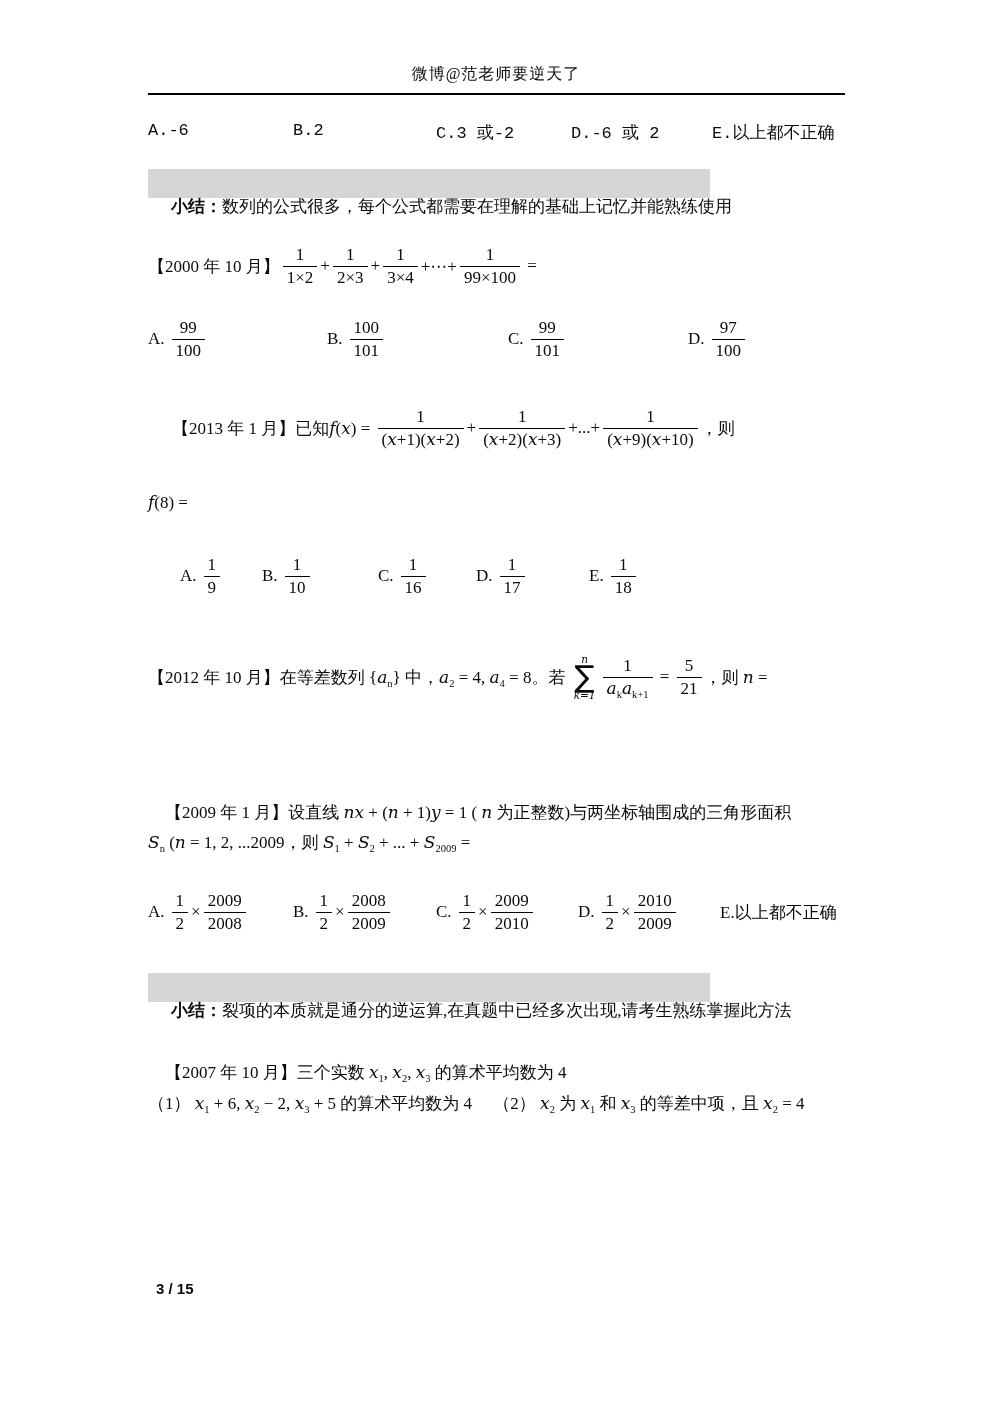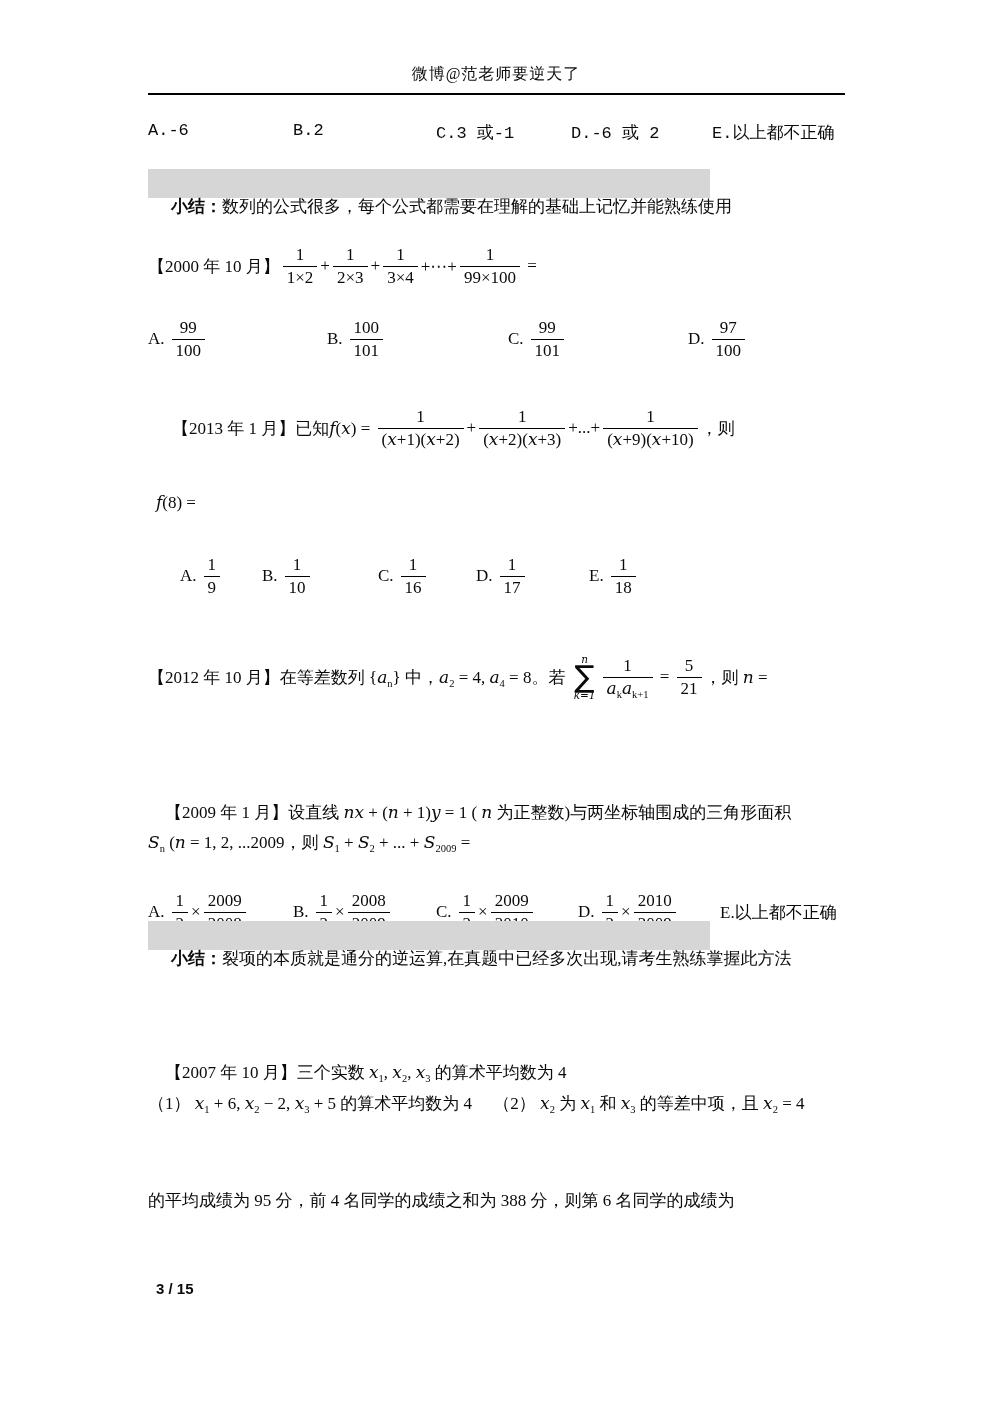--- a/index.html
+++ b/index.html
@@ -42,21 +42,21 @@
 <body>
 
 <div class="page">
 
   <div class="abs full header-title">微博@范老师要逆天了</div>
   <div class="abs header-rule" style="left:148px;"></div>
 
   <div class="abs optrow" style="top:121px;width:700px;font-family:Liberation Mono, monospace;">
     <span class="opt" style="left:0;">A.-6</span>
     <span class="opt" style="left:145px;">B.2</span>
-    <span class="opt" style="left:288px;">C.3 或-1</span>
+    <span class="opt" style="left:288px;">C.3 或-2</span>
     <span class="opt" style="left:423px;">D.-6 或 2</span>
     <span class="opt" style="left:564px;">E.以上都不正确</span>
   </div>
 
   <div class="abs summary" style="top:169px;">
     <span class="slabel">小结：</span><span>数列的公式很多，每个公式都需要在理解的基础上记忆并能熟练使用</span>
   </div>
 
   <div class="abs qline" style="top:237px;height:58px;">
     <span class="qtag">【2000 年 10 月】</span>
@@ -79,21 +79,21 @@
         <span class="olabel">D.</span>
         <span class="math"><span class="frac"><span class="fnum">97</span><span class="fden">100</span></span></span>
       </span>
   </div>
 
   <div class="abs qline" style="top:397px;height:62px;margin-left:24px;">
     <span class="qtag">【2013 年 1 月】</span>
     <span class="qtag">已知</span>
     <span class="math"><span class="mrun"><span class="mi">f</span>(<span class="mi">x</span>) = </span><span class="frac"><span class="fnum">1</span><span class="fden">(<span class="mi">x</span>+1)(<span class="mi">x</span>+2)</span></span><span class="mrun">+</span><span class="frac"><span class="fnum">1</span><span class="fden">(<span class="mi">x</span>+2)(<span class="mi">x</span>+3)</span></span><span class="mrun">+...+</span><span class="frac"><span class="fnum">1</span><span class="fden">(<span class="mi">x</span>+9)(<span class="mi">x</span>+10)</span></span><span class="mrun">，则</span></span>
   </div>
-  <div class="abs mtext" style="top:492px;margin-left:8px;"><span class="mrun"><span class="mi">f</span>(8) =</span></div>
+  <div class="abs mtext" style="top:492px;"><span class="mrun"><span class="mi">f</span>(8) =</span></div>
   <div class="abs fracrow" style="top:551px;height:50px;width:740px;">
     <span class="opt" style="left:32px;height:50px;">
         <span class="olabel">A.</span>
         <span class="math"><span class="frac"><span class="fnum">1</span><span class="fden">9</span></span></span>
       </span>
     <span class="opt" style="left:114px;height:50px;">
         <span class="olabel">B.</span>
         <span class="math"><span class="frac"><span class="fnum">1</span><span class="fden">10</span></span></span>
       </span>
     <span class="opt" style="left:230px;height:50px;">
@@ -134,26 +134,25 @@
       </span>
     <span class="opt" style="left:430px;height:56px;">
         <span class="olabel">D.</span>
         <span class="math"><span class="frac"><span class="fnum">1</span><span class="fden">2</span></span><span class="mrun">×</span><span class="frac"><span class="fnum">2010</span><span class="fden">2009</span></span></span>
       </span>
     <span class="opt" style="left:572px;height:56px;">
         <span class="olabel">E.以上都不正确</span>
       </span>
   </div>
 
-  <div class="abs summary" style="top:921px;">
+  <div class="abs summary" style="top:973px;">
     <span class="slabel">小结：</span><span>裂项的本质就是通分的逆运算,在真题中已经多次出现,请考生熟练掌握此方法</span>
   </div>
 
   <div class="abs mtext" style="top:1041px;">
     <span class="qtag">【2007 年 10 月】</span><span class="mtext"><span class="mrun">三个实数 <span class="mi">x</span><sub class="msub">1</sub>, <span class="mi">x</span><sub class="msub">2</sub>, <span class="mi">x</span><sub class="msub">3</sub> 的算术平均数为 4</span></span>
   </div>
   <div class="abs mtext" style="top:1092px;"><span class="mrun">（1） <span class="mi">x</span><sub class="msub">1</sub> + 6, <span class="mi">x</span><sub class="msub">2</sub> − 2, <span class="mi">x</span><sub class="msub">3</sub> + 5 的算术平均数为 4　 （2） <span class="mi">x</span><sub class="msub">2</sub> 为 <span class="mi">x</span><sub class="msub">1</sub> 和 <span class="mi">x</span><sub class="msub">3</sub> 的等差中项，且 <span class="mi">x</span><sub class="msub">2</sub> = 4</span></div>
 
-  <div class="abs mtext" style="top:1189px;">的平均成绩为 95 分，前 4 名同学的成绩之和为 388 分，则第 6 名同学的成绩为</div>
 
   <div class="abs footer">3 / 15</div>
 
 </div>
 
 </body></html>

